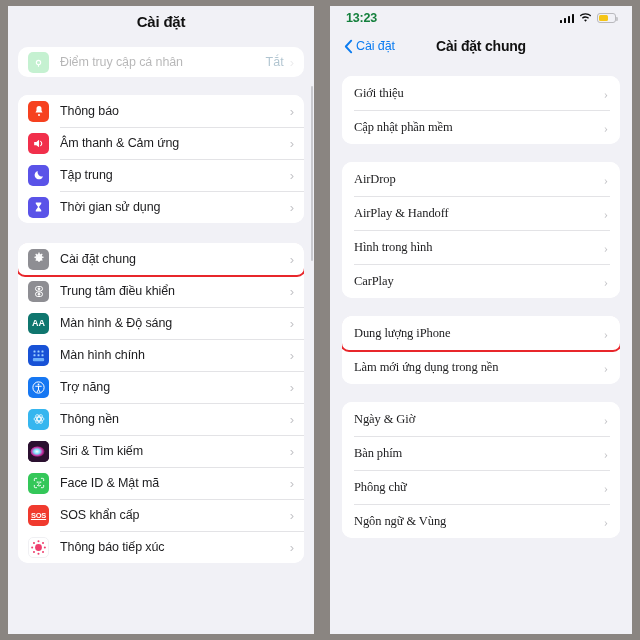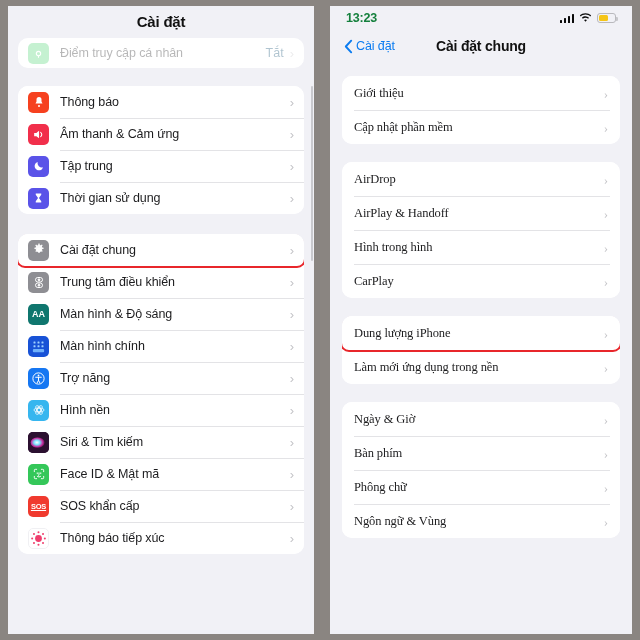--- a/index.html
+++ b/index.html
@@ -39,21 +39,21 @@
     z-index: 5;
   }
   .nav-title {
     font-size: 15px; font-weight: bold; color: #111;
     letter-spacing: -0.2px;
   }
 
   .scroll-area {
     position: absolute;
     top: 0; left: 0; right: 0; bottom: 0;
-    padding-top: 24px;
+    padding-top: 33px;
   }
 
   .group {
     background: #ffffff;
     border-radius: 10px;
     margin: 0 10px 20px 10px;
     overflow: hidden;
   }
   .group.tight { margin-bottom: 18px; }
 
@@ -308,21 +308,21 @@
           </div>
           <div class="row">
             <span class="ic" style="background:#36b6ef;">
               <svg width="14" height="14" viewBox="0 0 24 24" fill="none" stroke="#fff" stroke-width="1.3">
                   <circle cx="12" cy="12" r="3.2"></circle>
                   <ellipse cx="12" cy="12" rx="8.5" ry="3.6"></ellipse>
                   <ellipse cx="12" cy="12" rx="8.5" ry="3.6" transform="rotate(60 12 12)"></ellipse>
                   <ellipse cx="12" cy="12" rx="8.5" ry="3.6" transform="rotate(120 12 12)"></ellipse>
                 </svg>
             </span>
-            <span class="lbl">Hình nền</span>
+            <span class="lbl">Thông nền</span>
             <span class="chev">›</span>
           </div>
           <div class="row">
             <span class="ic" style="background:#2b1030;">
               <svg width="21" height="21" viewBox="0 0 24 24">
                   <defs>
                     <radialGradient id="sg" cx="45%" cy="50%" r="60%">
                       <stop offset="0%" stop-color="#ffffff"></stop>
                       <stop offset="35%" stop-color="#7de3ff"></stop>
                       <stop offset="70%" stop-color="#c4279b"></stop>

